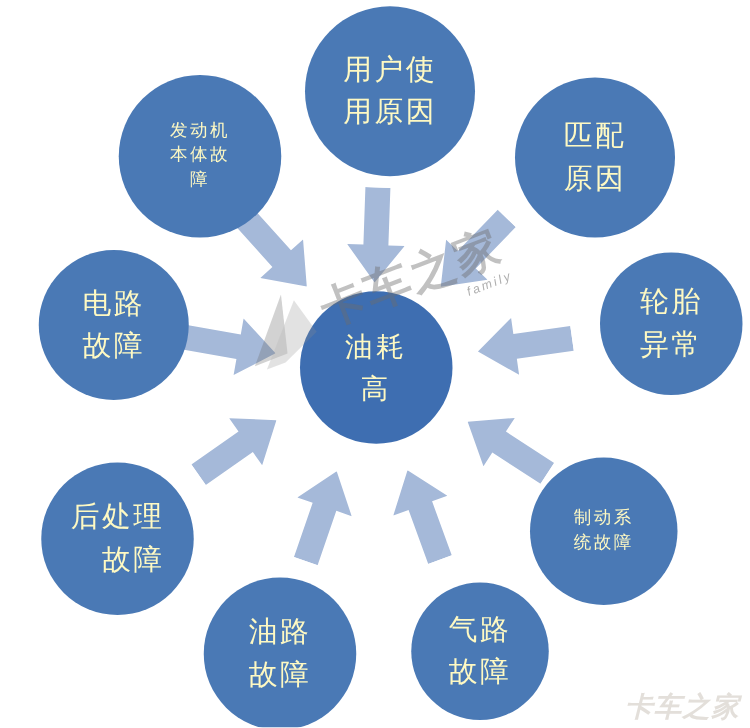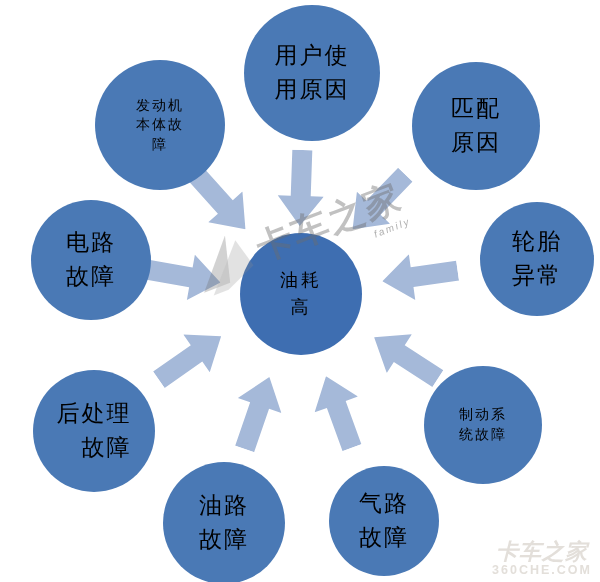--- a/index.html
+++ b/index.html
@@ -3,26 +3,26 @@
 <meta charset="utf-8">
 <style>
   html,body{margin:0;padding:0;background:#ffffff;}
   .stage{
     position:relative;width:600px;height:582px;background:#ffffff;overflow:hidden;
     font-family:"Liberation Serif","DejaVu Serif",serif;
   }
   .node{
     position:absolute;border-radius:50%;background:#4a79b5;
     display:flex;align-items:center;justify-content:center;
-    text-align:center;color:#000000;z-index:2;
+    text-align:center;color:#fef9c3;z-index:2;
   }
   .node.center-node{background:#3e6eb1;z-index:3;}
   .node-label{font-size:23px;line-height:1.5;letter-spacing:2px;}
   .node-label.small{font-size:14px;line-height:1.4;}
-  .center-label{font-size:18px;line-height:1.5;letter-spacing:3px;}
+  .center-label{font-size:22px;line-height:1.5;letter-spacing:3px;}
   .arrow{position:absolute;width:76px;height:46px;z-index:1;}
   .arrow svg{display:block;width:100%;height:100%;}
   .arrow polygon{fill:#a5b9d9;}
   
   .wm-center{
     position:absolute;left:198px;top:248px;width:210px;
     display:flex;align-items:center;gap:8px;
     transform:rotate(-21deg);transform-origin:left center;
     z-index:5;
   }
@@ -175,16 +175,15 @@
       </svg>
     </span>
     <span class="wm-text-block">
       <span class="wm-main">卡车之家</span>
       <span class="wm-sub">family</span>
     </span>
   </div>
 
   <div class="wm-corner">
     <div class="wm-corner-line1">卡车之家</div>
-    <div class="wm-corner-line2">360CHE.COM</div>
   </div>
 
 </div>
 
 </body></html>

